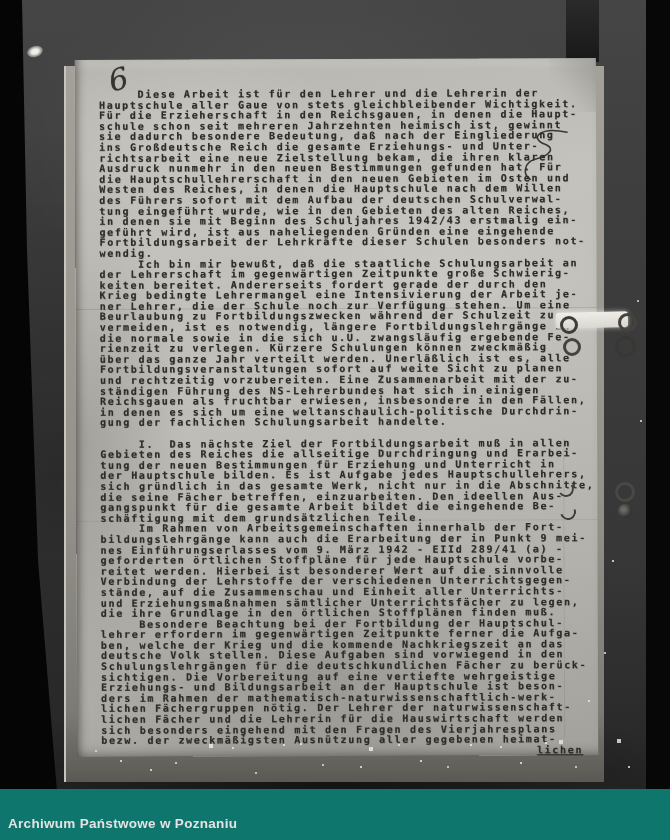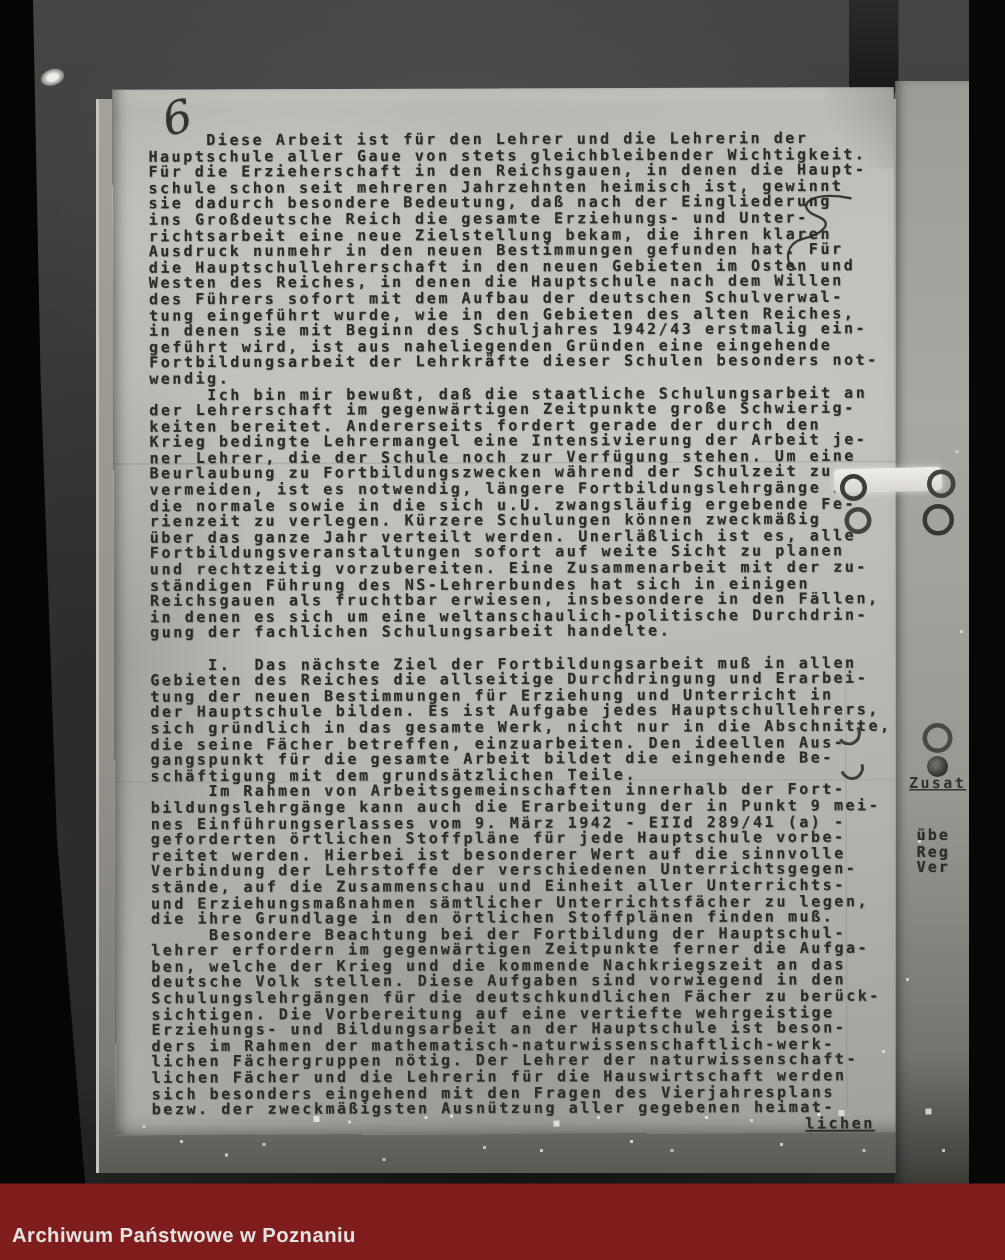--- a/index.html
+++ b/index.html
@@ -107,21 +107,21 @@
       637px 300px 0 0 #d8d7d1, 640px 420px 0 0 #e0dfd9, 340px 120px 0 0 #d5d4ce,
       480px 240px 0 0 #d8d7d1, 120px 760px 0 0 #e7e6e0, 95px 750px 0 0 #dcdbd5; }
   .blotch { position:absolute; left:27px; top:46px; width:16px; height:11px; border-radius:50%;
     background:radial-gradient(ellipse at 50% 50%, #efeee9 30%, rgba(200,199,193,0.4) 70%, transparent 100%);
     transform:rotate(-18deg); }
   
   .black-left { position:absolute; inset:0; background:#050505;
     clip-path:polygon(0 0, 22px 0, 27px 250px, 38px 560px, 57px 792px, 0 792px); }
   .black-right { position:absolute; left:646px; top:0; width:24px; height:792px; background:#070707; }
   
-  .caption-bar { position:absolute; left:0; top:789px; width:670px; height:51px; background:#7f1d1d; }
+  .caption-bar { position:absolute; left:0; top:789px; width:670px; height:51px; background:#0f766e; }
   .caption-bar span {
     position:absolute; left:8px; top:27px;
     font-family:"Liberation Sans", sans-serif; font-weight:bold;
     font-size:13.5px; letter-spacing:0.3px; color:#e3e3e3;
   }
 </style>
 </head>
 <body>
 
 <div class="stage">
@@ -204,29 +204,20 @@
         <div class="tline">Erziehungs- und Bildungsarbeit an der Hauptschule ist beson-</div>
         <div class="tline">ders im Rahmen der mathematisch-naturwissenschaftlich-werk-</div>
         <div class="tline">lichen Fächergruppen nötig. Der Lehrer der naturwissenschaft-</div>
         <div class="tline">lichen Fächer und die Lehrerin für die Hauswirtschaft werden</div>
         <div class="tline">sich besonders eingehend mit den Fragen des Vierjahresplans</div>
         <div class="tline">bezw. der zweckmäßigsten Ausnützung aller gegebenen heimat-</div>
         <div class="tline catchword">lichen</div>
       </div>
   </div>
 
-  <div class="side-strip">
-    <div class="frag-title">Zusat</div>
-    <div class="frag-lines">
-
-    <div class="tline">übe</div>
-        <div class="tline">Reg</div>
-        <div class="tline">Ver</div>
-      </div>
-  </div>
 
   <div class="tape"></div>
   <div class="ring ring-a"></div>
   <div class="ring ring-b"></div>
   <div class="ring ring-c"></div>
   <div class="ring ring-d"></div>
   <div class="arc arc-e"></div>
   <div class="arc arc-f"></div>
   <div class="ring ring-g"></div>
   <div class="ring blob-h"></div>

